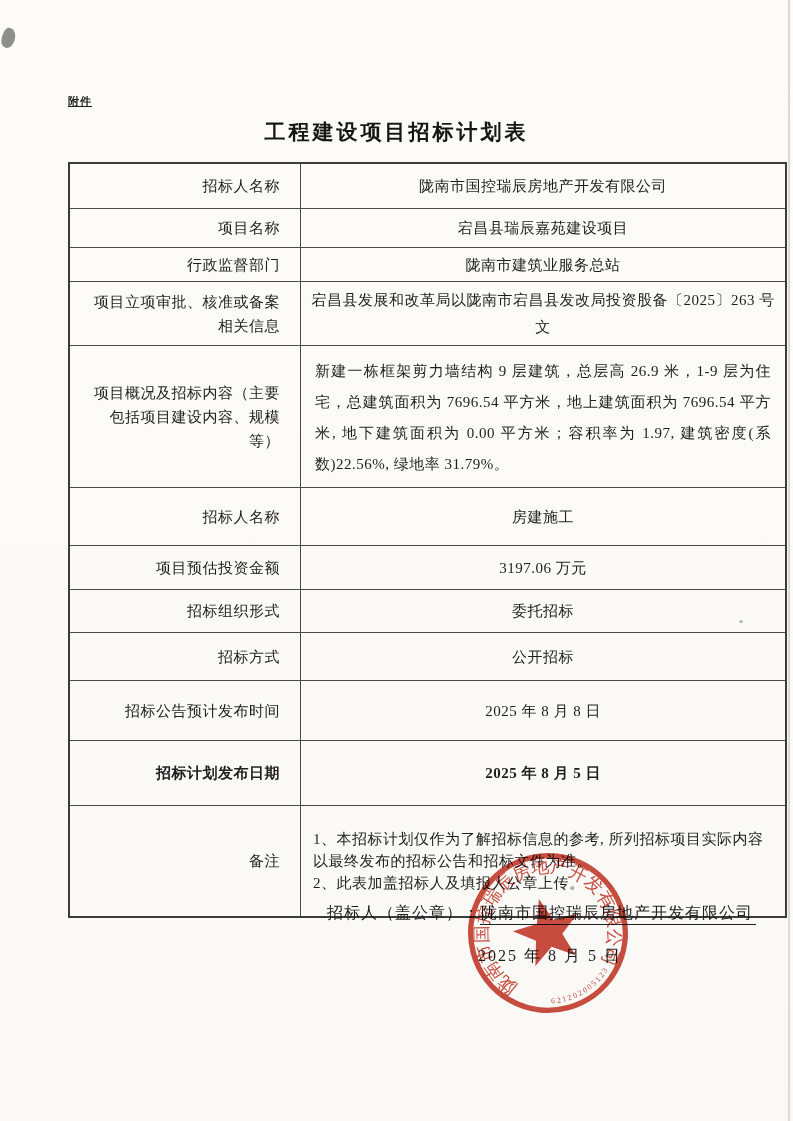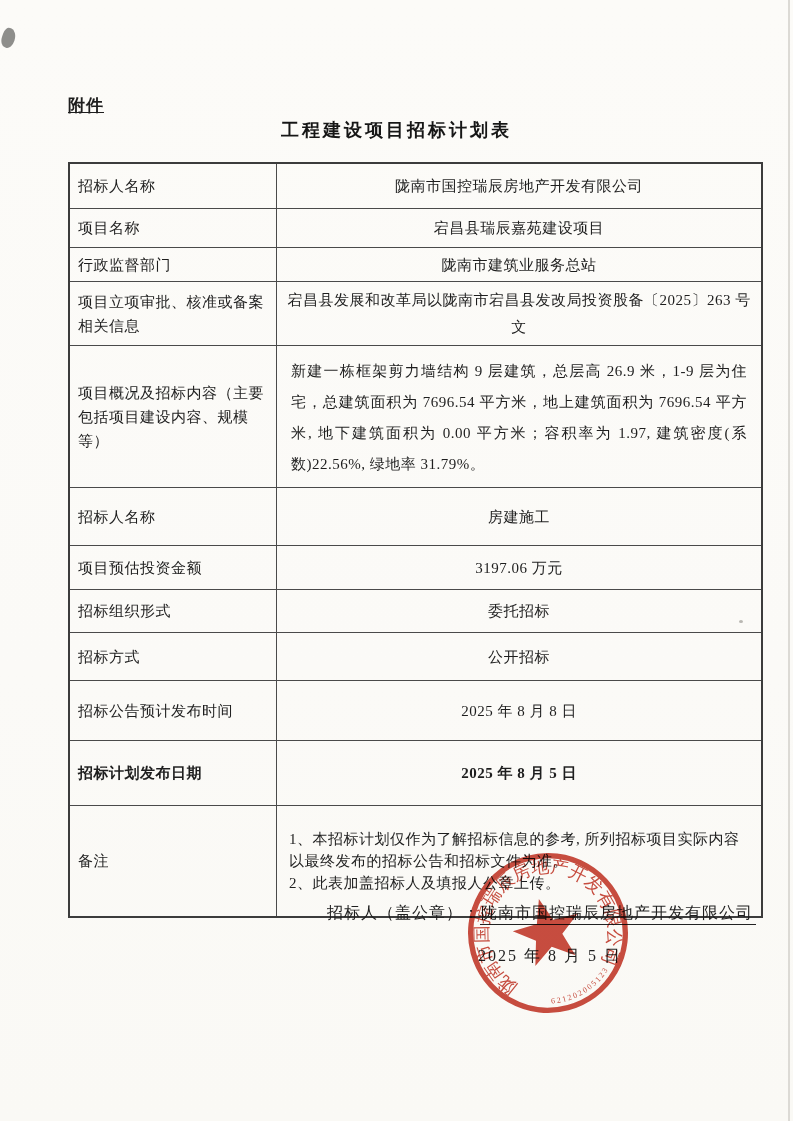--- a/index.html
+++ b/index.html
@@ -24,40 +24,40 @@
     position:absolute; right:3px; top:0; width:2px; height:1121px;
     background:#dcdad5;
   }
   .artifact-speck {
     position:absolute; left:739px; top:620px; width:4px; height:3px;
     background:#b9b7b2; border-radius:50%;
   }
 
   .attachment {
     position:absolute; left:68px; top:94px;
-    font-size:17px; font-weight:bold; letter-spacing:1px;text-decoration:underline;
+    font-size:11px; font-weight:bold; letter-spacing:1px;text-decoration:underline;
   }
   .title {
     position:absolute; left:0; width:793px; top:118px;
-    text-align:center; font-size:18px; font-weight:bold; letter-spacing:3px;
+    text-align:center; font-size:21px; font-weight:bold; letter-spacing:3px;
     font-family:"Liberation Sans","DejaVu Sans",sans-serif;
     color:#161616;
   }
 
   table.plan {
     position:absolute; left:68px; top:162px; width:654px;
     border-collapse:collapse; table-layout:fixed;
     border:2px solid #3c3c3c;
   }
   table.plan td {
     border:1px solid #4a4a4a;
     font-size:15px; letter-spacing:.5px;
     vertical-align:middle;
   }
-  td.lbl { width:190px; text-align:left; padding:2px 8px; line-height:24px; }
+  td.lbl { width:190px; text-align:right; padding:2px 20px; line-height:24px; }
   td.val { width:464px; text-align:center; padding:2px 10px; line-height:24px; }
 
   tr.r1  td { height:40px; }
   tr.r2  td { height:34px;margin-left:40px; }
   tr.r3  td { height:29px; }
   tr.r4  td { height:59px; }
   tr.r5  td { height:127px;margin-left:20px; }
   tr.r6  td { height:53px; }
   tr.r7  td { height:39px; }
   tr.r8  td { height:38px; }

